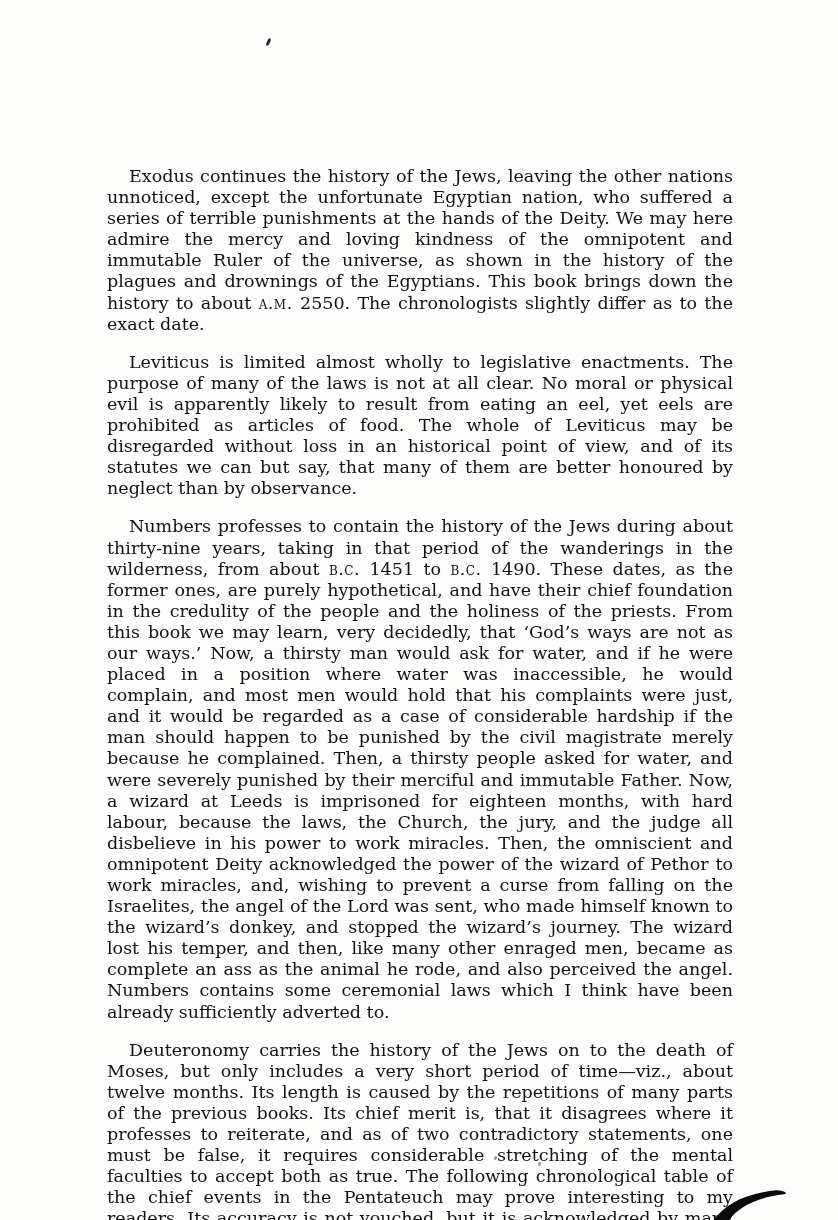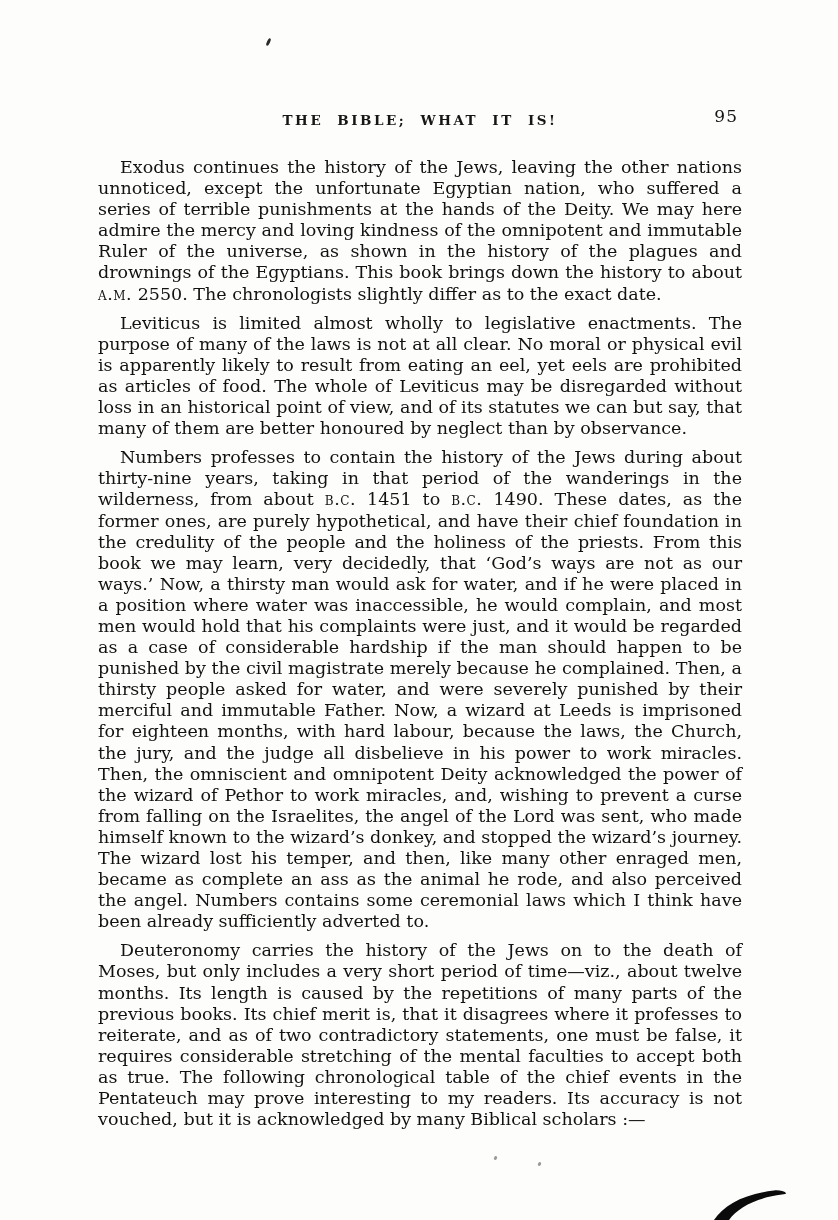--- a/index.html
+++ b/index.html
@@ -48,21 +48,21 @@
     top: 149px;
     left: 90px;
     width: 660px;
     font-size: 17.5px;
     line-height: 21.1px;
     text-align: justify;
     text-justify: inter-word;
     color: #121212;
   }
   .para {
-    margin: 8px;
+    margin: 17px;
     text-indent: 22px;
   }
   .r-i  { }
   .r-sc { font-variant: small-caps; letter-spacing: 0.5px; }
   
   .speck-top {
     position: absolute;
     left: 267px;
     top: 38px;
     width: 3px;
@@ -99,24 +99,20 @@
     height: 38px;
   }
 </style>
 </head>
 <body>
 
 <div class="page">
 
   <div class="speck-top"></div>
 
-  <div class="running-head">
-    <span class="head-title">THE BIBLE; WHAT IT IS!</span>
-    <span class="page-num">95</span>
-  </div>
 
   <div class="body-text" id="body-text">
       <p class="para"><span>Exodus continues the history of the Jews, leaving the other nations unnoticed, except the unfortunate Egyptian nation, who suffered a series of terrible punishments at the hands of the Deity. We may here admire the mercy and loving kindness of the omnipotent and immutable Ruler of the universe, as shown in the history of the plagues and drownings of the Egyptians. This book brings down the history to about </span><span class="r-sc">a.m.</span><span> 2550. The chronologists slightly differ as to the exact date.</span></p>
       <p class="para"><span>Leviticus is limited almost wholly to legislative enactments. The purpose of many of the laws is not at all clear. No moral or physical evil is apparently likely to result from eating an eel, yet eels are prohibited as articles of food. The whole of Leviticus may be disregarded without loss in an historical point of view, and of its statutes we can but say, that many of them are better honoured by neglect than by observance.</span></p>
       <p class="para"><span>Numbers professes to contain the history of the Jews during about thirty-nine years, taking in that period of the wanderings in the wilderness, from about </span><span class="r-sc">b.c.</span><span> 1451 to </span><span class="r-sc">b.c.</span><span> 1490. These dates, as the former ones, are purely hypothetical, and have their chief foundation in the credulity of the people and the holiness of the priests. From this book we may learn, very decidedly, that ‘God’s ways are not as our ways.’ </span><span class="r-i">Now</span><span>, a thirsty man would ask for water, and if he were placed in a position where water was inaccessible, he would complain, and most men would hold that his complaints were just, and it would be regarded as a case of considerable hardship if the man should happen to be punished by the civil magistrate merely because he complained. </span><span class="r-i">Then</span><span>, a thirsty people asked for water, and were severely punished by their merciful and immutable Father. </span><span class="r-i">Now</span><span>, a wizard at Leeds is imprisoned for eighteen months, with hard labour, because the laws, the Church, the jury, and the judge all disbelieve in his power to work miracles. </span><span class="r-i">Then</span><span>, the omniscient and omnipotent Deity acknowledged the power of the wizard of Pethor to work miracles, and, wishing to prevent a curse from falling on the Israelites, the angel of the Lord was sent, who made himself known to the wizard’s donkey, and stopped the wizard’s journey. The wizard lost his temper, and then, like many other enraged men, became as complete an ass as the animal he rode, and also perceived the angel. Numbers contains some ceremonial laws which I think have been already sufficiently adverted to.</span></p>
       <p class="para"><span>Deuteronomy carries the history of the Jews on to the death of Moses, but only includes a very short period of time—viz., about twelve months. Its length is caused by the repetitions of many parts of the previous books. Its chief merit is, that it disagrees where it professes to reiterate, and as of two contradictory statements, one must be false, it requires considerable stretching of the mental faculties to accept both as true. The following chronological table of the chief events in the Pentateuch may prove interesting to my readers. Its accuracy is not vouched, but it is acknowledged by many Biblical scholars :—</span></p>
     </div>
 
   <div class="speck-a"></div>
   <div class="speck-b"></div>

